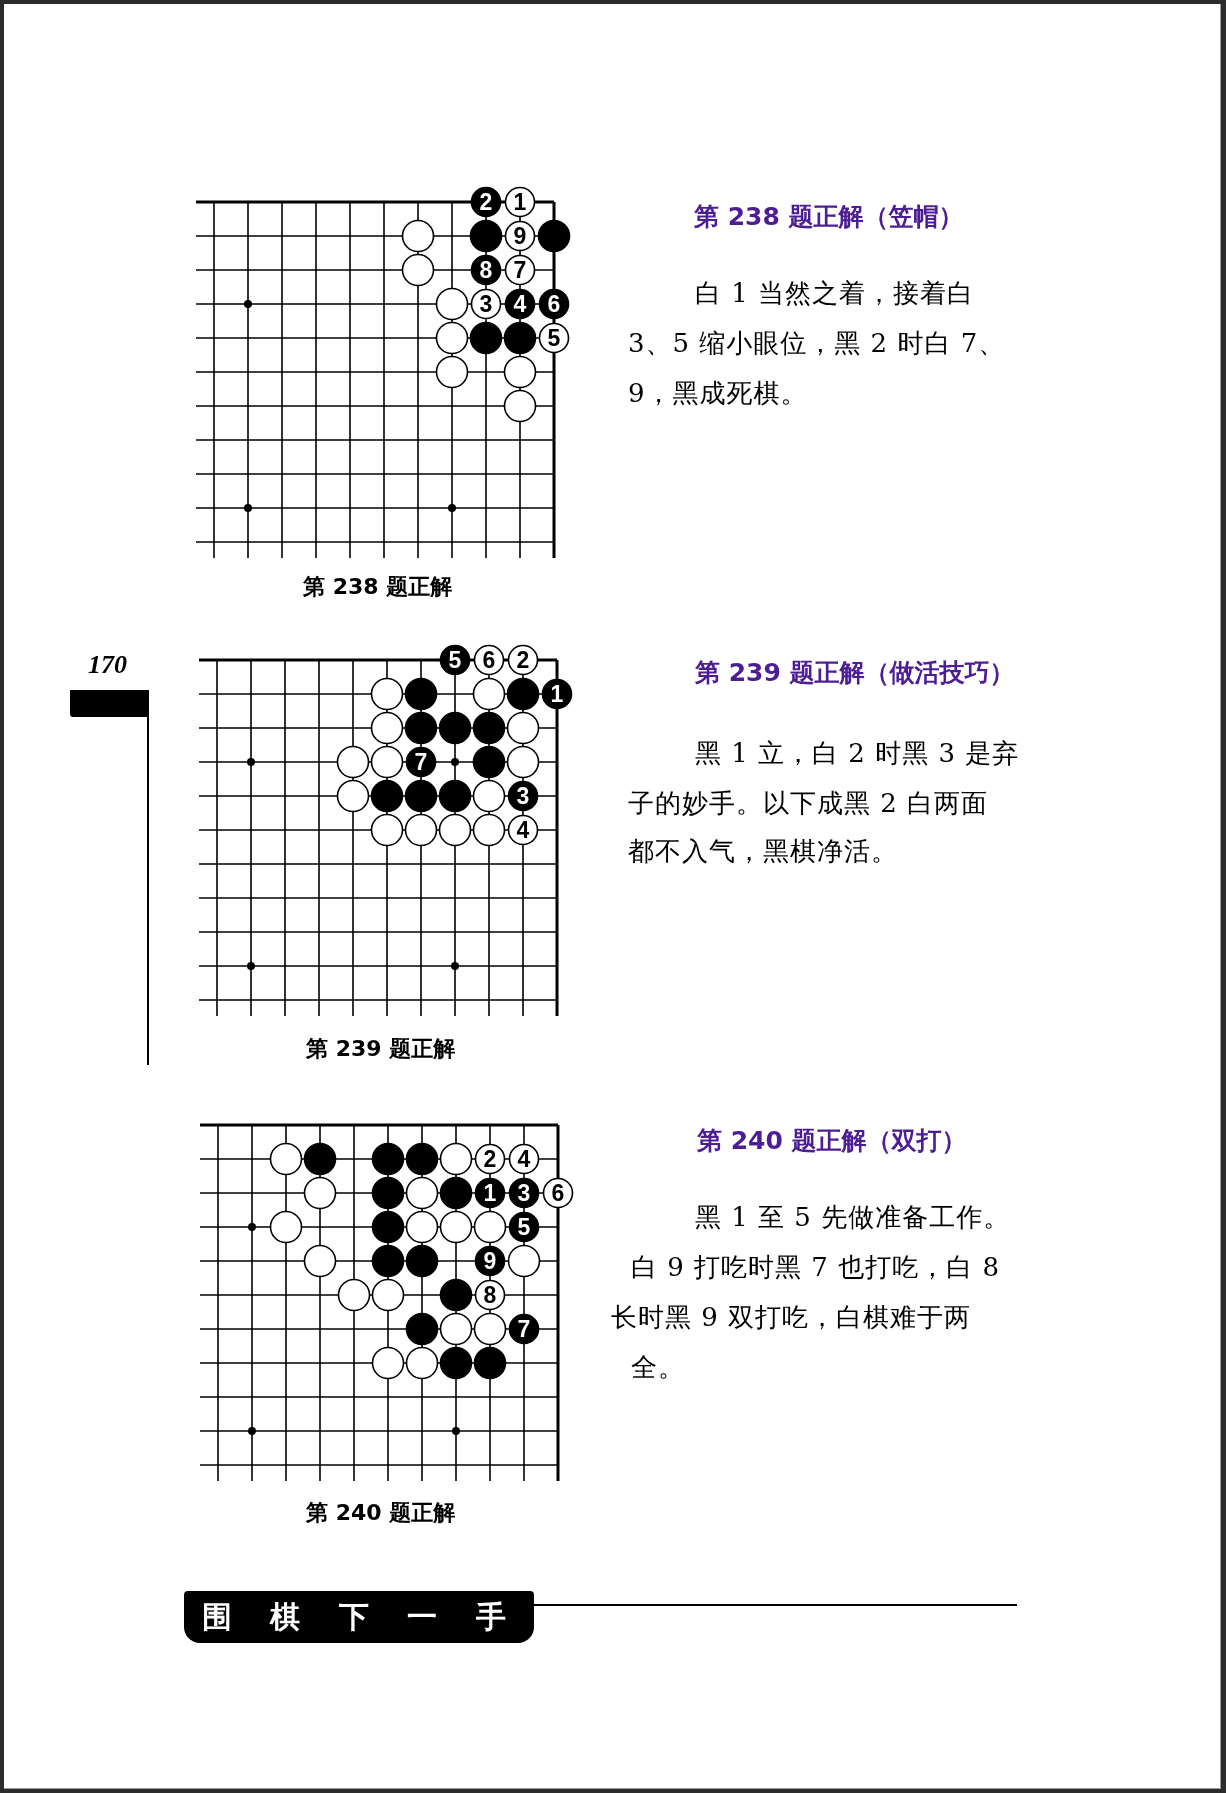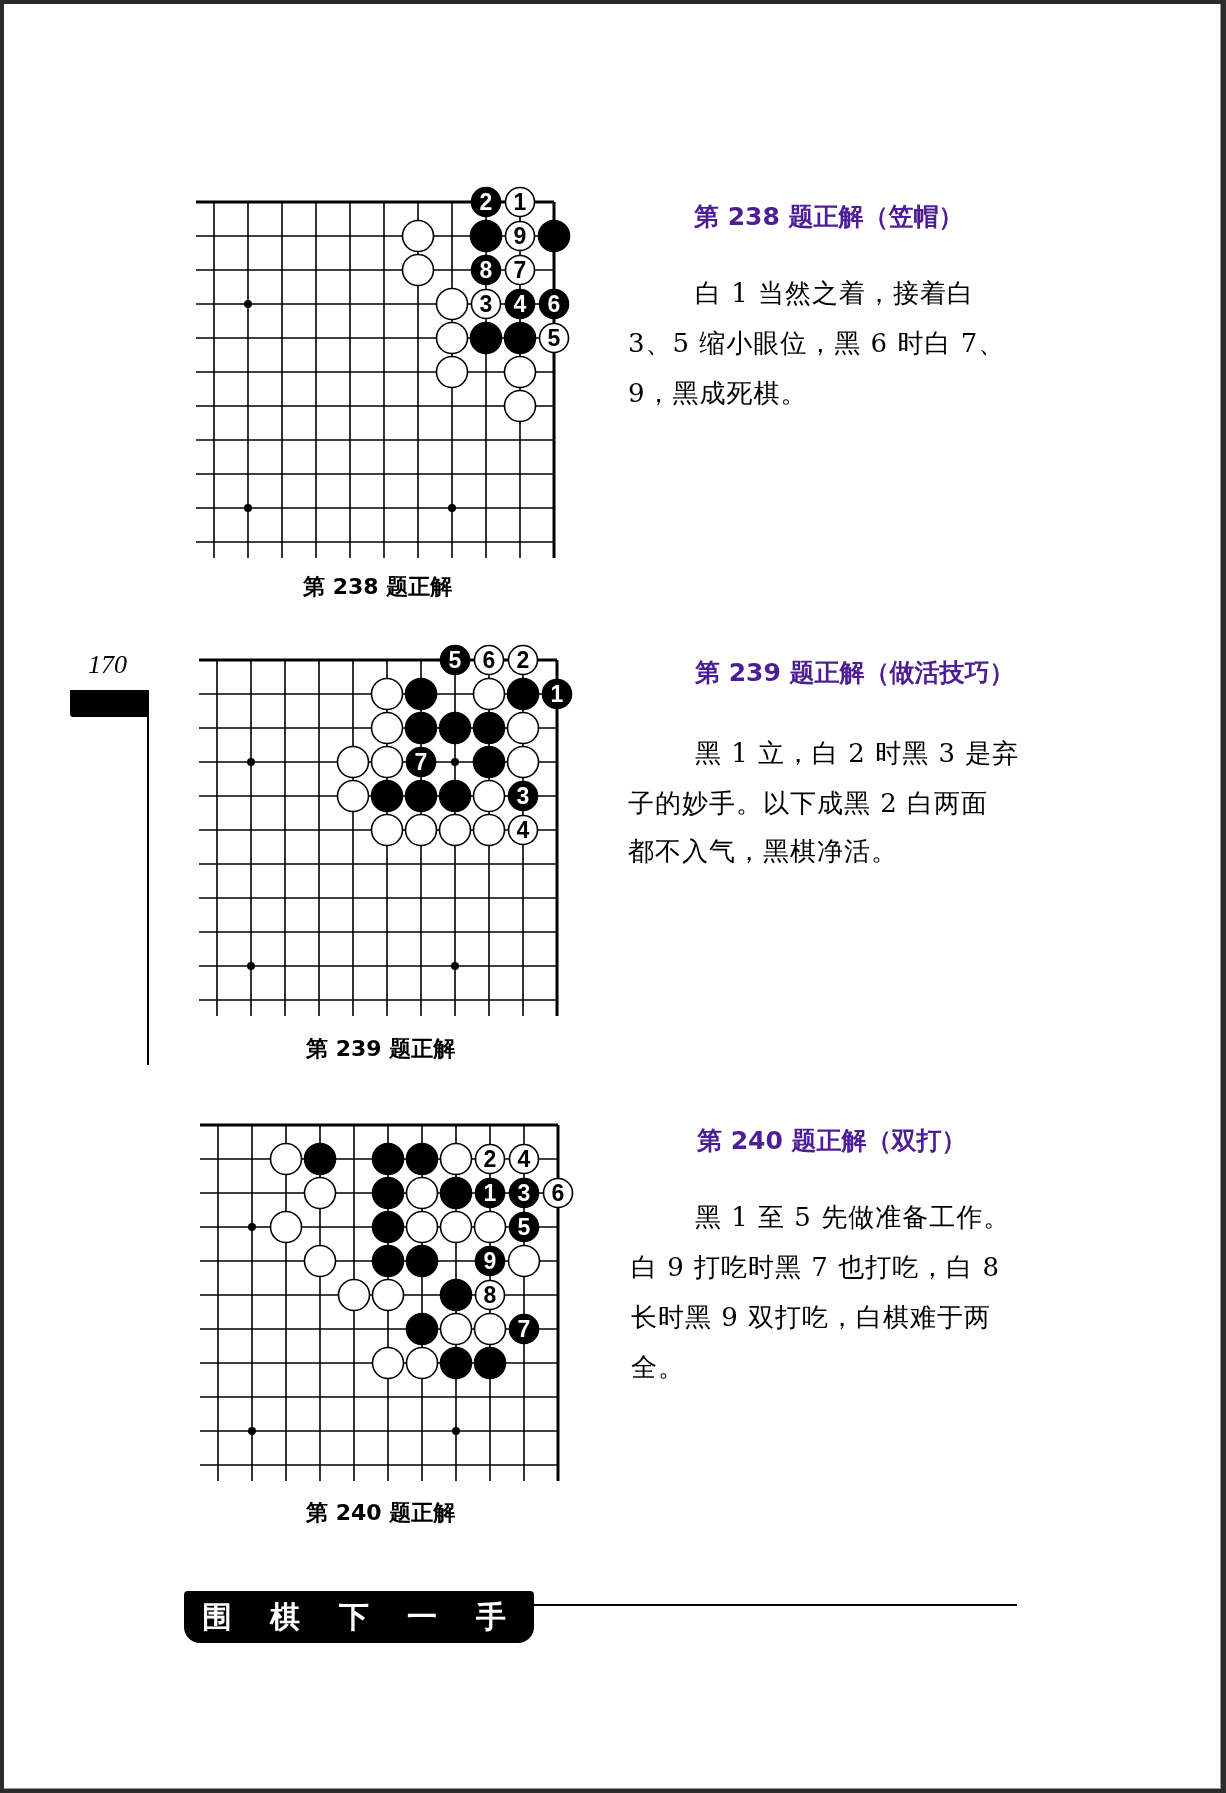--- a/index.html
+++ b/index.html
@@ -2,21 +2,21 @@
 <html><head>
 <meta charset="utf-8">
 <style>
   html, body { margin:0; padding:0; }
   body { width:1226px; height:1793px; background:#2b2b2b; position:relative; overflow:hidden; }
   .page { position:absolute; left:4px; top:4px; width:1216px; height:1784px; background:#ffffff; border-right:1px solid #9a9a9a; border-bottom:1px solid #9a9a9a; }
   .board { position:absolute; }
   .caption { position:absolute; font-family:"DejaVu Sans", sans-serif; font-weight:bold; font-size:22px; color:#000; letter-spacing:0px; white-space:nowrap; }
   .title { position:absolute; font-family:"DejaVu Sans", sans-serif; font-weight:bold; font-size:25px; color:#4c1d95; white-space:nowrap; }
   .body-line { position:absolute; font-family:"DejaVu Serif", serif; font-size:26px; color:#000; white-space:nowrap; letter-spacing:1px;margin-top:28px; }
-  .page-number { position:absolute; left:84px; top:646px; font-family:"Liberation Serif", serif; font-style:italic; font-weight:normal; font-size:26px; color:#000; }
+  .page-number { position:absolute; left:84px; top:646px; font-family:"Liberation Serif", serif; font-style:italic; font-weight:bold; font-size:26px; color:#000; }
   .tab { position:absolute; left:66px; top:686px; width:79px; height:27px; background:#000; border-radius:0 0 0 3px; }
   .tab-rule { position:absolute; left:143px; top:686px; width:2px; height:375px; background:#000; }
   .footer-banner { position:absolute; left:180px; top:1587px; width:350px; height:52px; background:#000; border-radius:4px 4px 16px 16px; }
   .footer-banner span { position:absolute; top:6px; font-family:"DejaVu Sans", sans-serif; font-weight:bold; font-size:30px; color:#fff; }
   .footer-rule { position:absolute; left:527px; top:1600px; width:486px; height:2px; background:#000; }
 </style>
 </head>
 <body>
 
 <div class="page">
@@ -113,21 +113,21 @@
       <g>
         <circle cx="326" cy="188" r="15.5" fill="#ffffff" stroke="#000000" stroke-width="1.6"></circle>
       </g>
       <g>
         <circle cx="326" cy="222" r="15.5" fill="#ffffff" stroke="#000000" stroke-width="1.6"></circle>
       </g>
     </svg>
   <div class="caption" style="left:299px; top:568px;">第 238 题正解</div>
   <div class="title" style="left:690px; top:196px;">第 238 题正解（笠帽）</div>
   <div class="body-line" style="left:691px; top:244px;">白 1 当然之着，接着白</div>
-  <div class="body-line" style="left:624px; top:294px;">3、5 缩小眼位，黑 6 时白 7、</div>
+  <div class="body-line" style="left:624px; top:294px;">3、5 缩小眼位，黑 2 时白 7、</div>
   <div class="body-line" style="left:624px; top:344px;">9，黑成死棋。</div>
 
   <div class="page-number">170</div>
   <div class="tab"></div>
   <div class="tab-rule"></div>
 
   <svg class="board" style="left:193px; top:638px;" width="385" height="380">
       <line x1="2" y1="18" x2="360" y2="18" stroke="#000000" stroke-width="3"></line>
       <line x1="2" y1="52" x2="360" y2="52" stroke="#000000" stroke-width="1.6"></line>
       <line x1="2" y1="86" x2="360" y2="86" stroke="#000000" stroke-width="1.6"></line>
@@ -399,21 +399,21 @@
         <circle cx="258" cy="256" r="15.5" fill="#000000" stroke="#000000" stroke-width="1.6"></circle>
       </g>
       <g>
         <circle cx="292" cy="256" r="15.5" fill="#000000" stroke="#000000" stroke-width="1.6"></circle>
       </g>
     </svg>
   <div class="caption" style="left:302px; top:1494px;">第 240 题正解</div>
   <div class="title" style="left:693px; top:1120px;">第 240 题正解（双打）</div>
   <div class="body-line" style="left:691px; top:1168px;">黑 1 至 5 先做准备工作。</div>
   <div class="body-line" style="left:627px; top:1218px;">白 9 打吃时黑 7 也打吃，白 8</div>
-  <div class="body-line" style="left:627px; top:1268px;">长时黑 9 双打吃，白棋难于两</div>
+  <div class="body-line" style="left:607px; top:1268px;">长时黑 9 双打吃，白棋难于两</div>
   <div class="body-line" style="left:627px; top:1318px;">全。</div>
 
   <div class="footer-banner">
     <span style="left:18px;">围</span>
     <span style="left:86px;">棋</span>
     <span style="left:155px;">下</span>
     <span style="left:223px;">一</span>
     <span style="left:292px;">手</span>
   </div>
   <div class="footer-rule"></div>

